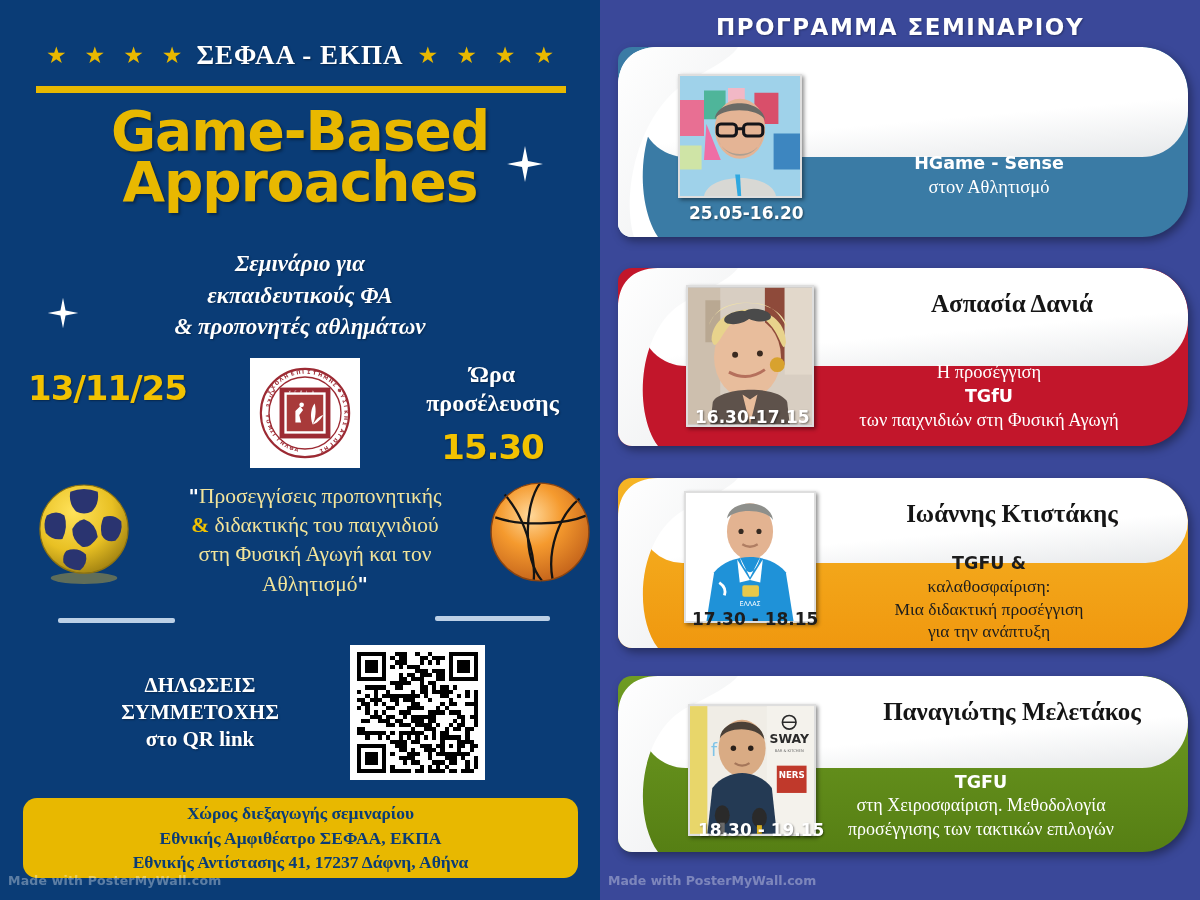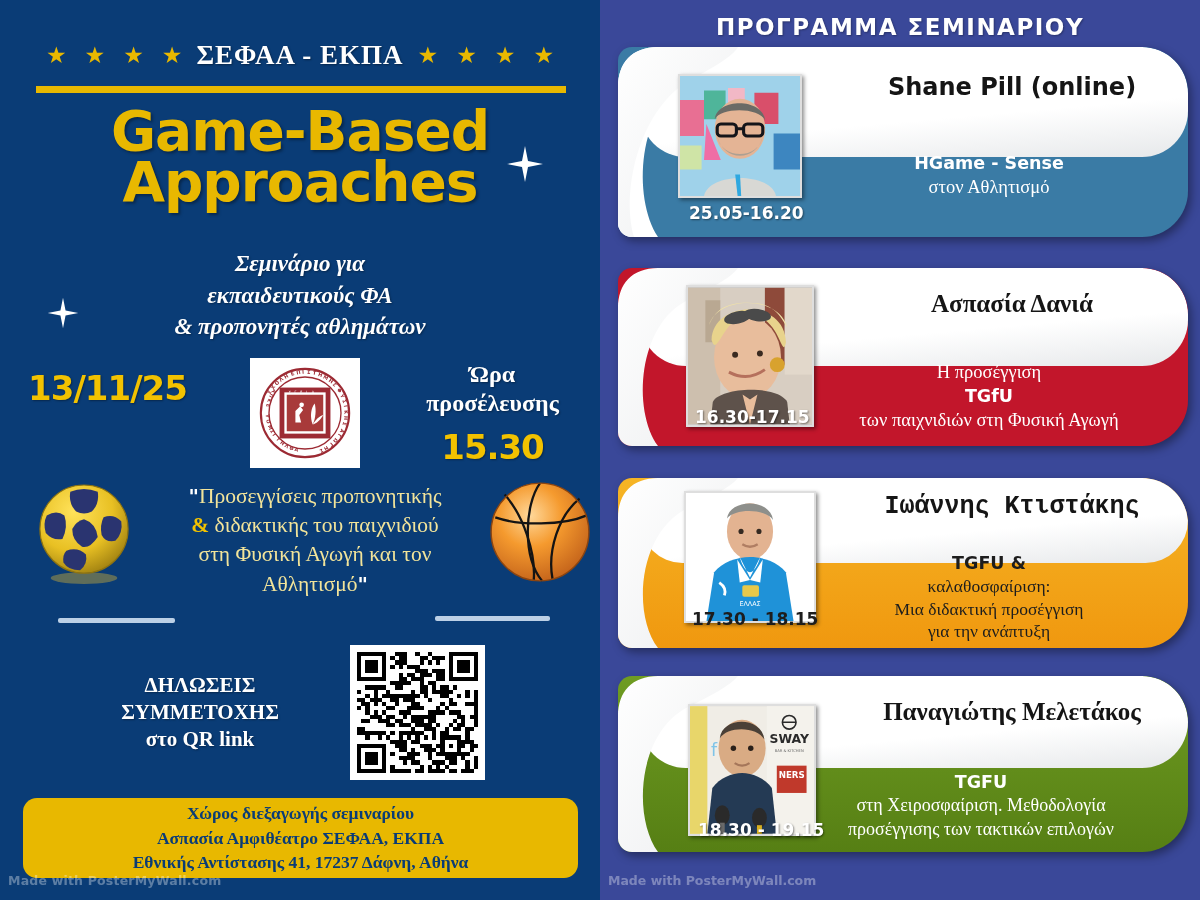--- a/index.html
+++ b/index.html
@@ -1235,21 +1235,21 @@
           <i style="background: rgb(255, 255, 255);"></i>
           <i style="background: rgb(0, 0, 0);"></i>
           <i style="background: rgb(0, 0, 0);"></i>
           <i style="background: rgb(0, 0, 0);"></i>
           <i style="background: rgb(255, 255, 255);"></i>
         </div>
     </div>
 
     <div class="venue-box">
       <div>Χώρος διεξαγωγής σεμιναρίου</div>
-      <div>Ασπασία Αμφιθέατρο ΣΕΦΑΑ, ΕΚΠΑ</div>
+      <div>Εθνικής Αμφιθέατρο ΣΕΦΑΑ, ΕΚΠΑ</div>
       <div>Εθνικής Αντίστασης 41, 17237 Δάφνη, Αθήνα</div>
     </div>
 
     <div class="watermark">Made with PosterMyWall.com</div>
   </div>
 
   <div class="right">
 
     <div class="prog-title">ΠΡΟΓΡΑΜΜΑ  ΣΕΜΙΝΑΡΙΟΥ</div>
 
@@ -1260,21 +1260,20 @@
           <path d="M120 0 H40 C14 0 0 16 0 40 V190 H40 C14 150 20 60 70 34 C92 22 112 12 120 0 Z" fill="#ffffff"></path>
           <path d="M120 0 H40 C14 0 0 16 0 40 V190 H16 C2 140 24 58 74 32 C96 20 114 10 120 0 Z" fill="url(#sw1)"></path>
           <defs>
               <linearGradient id="sw1" x1="0" y1="0" x2="1" y2="1">
             <stop offset="0%" stop-color="#ffffff"></stop>
                 <stop offset="70%" stop-color="#f2f3f4"></stop>
                 <stop offset="100%" stop-color="#d9dcdf"></stop>
           </linearGradient>
             </defs>
         </svg>
-        <div class="speaker-name" style="top:26px;">Shane Pill (online)</div>
         <div class="talk" style="top:104px;">
           <span><b>Η</b><b>Game - Sense</b></span>
           <span>στον Αθλητισμό</span>
         </div>
         <div class="photo" style="top:27px; left:60px; width:124px; height:124px;">
           <svg viewBox="0 0 100 100">
             <rect width="100" height="100" fill="#9fd2ea"></rect>
             <path d="M0 20 h20 v30 h-20z" fill="#e86f93"></path>
             <path d="M20 12 h18 v24 h-18z" fill="#4fb59a"></path>
             <path d="M62 14 h20 v26 h-20z" fill="#d94f6a"></path>
@@ -1344,21 +1343,21 @@
         <svg class="swoosh" viewBox="0 0 120 170" preserveAspectRatio="none">
           <path d="M120 0 H40 C14 0 0 16 0 40 V170 H40 C14 136 20 54 70 30 C92 19 112 10 120 0 Z" fill="url(#sw3)"></path>
           <defs>
               <linearGradient id="sw3" x1="0" y1="0" x2="1" y2="1">
             <stop offset="0%" stop-color="#ffffff"></stop>
                 <stop offset="70%" stop-color="#f2f3f4"></stop>
                 <stop offset="100%" stop-color="#d9dcdf"></stop>
           </linearGradient>
             </defs>
         </svg>
-        <div class="speaker-name serif" style="top:14px;font-family:Liberation Mono, monospace;">Ιωάννης Κτιστάκης</div>
+        <div class="speaker-name serif" style="top:22px;">Ιωάννης Κτιστάκης</div>
         <div class="talk" style="top:74px; color:#1d1d1d; font-size:17.5px;">
           <span><b>TGFU &amp;</b><span> καλαθοσφαίριση:</span></span>
           <span>Μια διδακτική προσέγγιση</span>
           <span>για την ανάπτυξη</span>
           <span>τακτικών δεξιοτήτων</span>
         </div>
         <div class="photo" style="top:13px; left:66px; width:132px; height:132px;">
           <svg viewBox="0 0 100 100">
             <rect width="100" height="100" fill="#ffffff"></rect>
             <ellipse cx="50" cy="30" rx="18" ry="22" fill="#e3b391"></ellipse>

